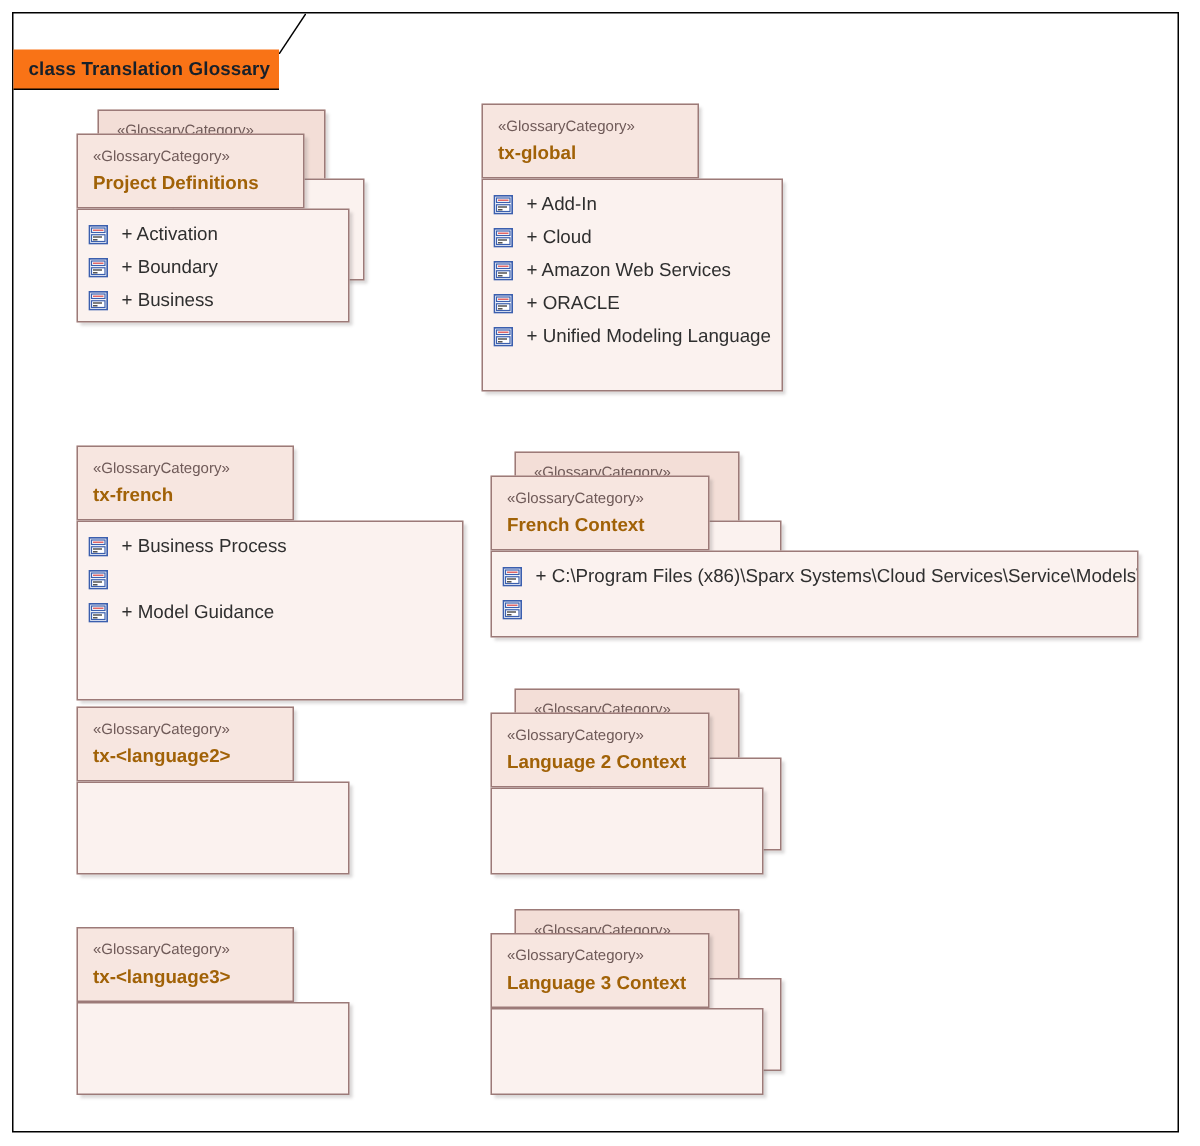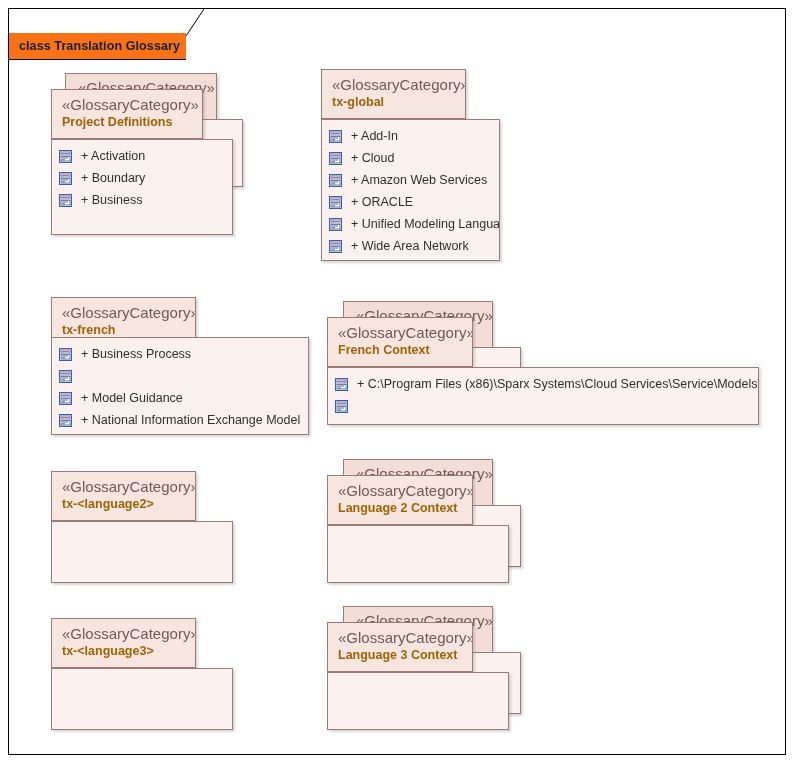--- a/index.html
+++ b/index.html
@@ -77,21 +77,21 @@
   .header {
     position: absolute;
     box-sizing: border-box;
     border: 1px solid #9c7a78;
     background: #f7e6e0;
     box-shadow: 2px 2px 2px rgba(120, 110, 110, 0.28);
     padding: 6px 10px 0 10px;
     overflow: hidden;
   }
   .stereotype {
-    font-size: 15px;
+    font-size: 10px;
     color: #6f5a58;
     line-height: 17px;
     white-space: nowrap;
   }
   .title {
     font-size: 12.5px;
     font-weight: bold;
     color: #a16207;
     line-height: 18px;
     white-space: nowrap;
@@ -146,21 +146,21 @@
       <div class="stereotype" style="padding:5px 0 0 12px;">«GlossaryCategory»</div>
     </div>
 
     <div class="card blank-body" style="left:106px; top:110px; width:128px; height:68px;"></div>
 
     <div class="header" style="left:42px; top:80px; width:152px; height:50px;">
       <div class="stereotype">«GlossaryCategory»</div>
       <div class="title">Project Definitions</div>
     </div>
 
-    <div class="body" style="left:42px; top:130px; width:182px; height:96px;">
+    <div class="body" style="left:42px; top:130px; width:182px; height:76px;">
       <div class="attr-row">
         <span class="attr-icon">
           <svg width="13" height="13" viewBox="0 0 13 13">
             <rect x="0.5" y="0.5" width="12" height="12" fill="#ffffff" stroke="#3b5fae" stroke-width="1.2"></rect>
             <rect x="2" y="2" width="9" height="3" fill="#ffffff" stroke="#3b5fae" stroke-width="0.8"></rect>
             <line x1="3" y1="3.5" x2="10" y2="3.5" stroke="#e06666" stroke-width="1"></line>
             <rect x="2" y="6.5" width="9" height="4.5" fill="#ffffff" stroke="#3b5fae" stroke-width="0.8"></rect>
             <line x1="3" y1="8" x2="9" y2="8" stroke="#555555" stroke-width="0.9"></line>
             <line x1="3" y1="9.8" x2="6" y2="9.8" stroke="#555555" stroke-width="0.9"></line>
           </svg>
@@ -194,21 +194,21 @@
         <span class="attr-text">+ Business</span>
       </div>
     </div>
   </div>
 
   <div class="node">
     <div class="header" style="left:312px; top:60px; width:145px; height:50px;">
       <div class="stereotype">«GlossaryCategory»</div>
       <div class="title">tx-global</div>
     </div>
-    <div class="body" style="left:312px; top:110px; width:179px; height:142px;">
+    <div class="body" style="left:312px; top:110px; width:201px; height:142px;">
       <div class="attr-row">
         <span class="attr-icon">
           <svg width="13" height="13" viewBox="0 0 13 13">
             <rect x="0.5" y="0.5" width="12" height="12" fill="#ffffff" stroke="#3b5fae" stroke-width="1.2"></rect>
             <rect x="2" y="2" width="9" height="3" fill="#ffffff" stroke="#3b5fae" stroke-width="0.8"></rect>
             <line x1="3" y1="3.5" x2="10" y2="3.5" stroke="#e06666" stroke-width="1"></line>
             <rect x="2" y="6.5" width="9" height="4.5" fill="#ffffff" stroke="#3b5fae" stroke-width="0.8"></rect>
             <line x1="3" y1="8" x2="9" y2="8" stroke="#555555" stroke-width="0.9"></line>
             <line x1="3" y1="9.8" x2="6" y2="9.8" stroke="#555555" stroke-width="0.9"></line>
           </svg>
@@ -260,42 +260,29 @@
             <rect x="0.5" y="0.5" width="12" height="12" fill="#ffffff" stroke="#3b5fae" stroke-width="1.2"></rect>
             <rect x="2" y="2" width="9" height="3" fill="#ffffff" stroke="#3b5fae" stroke-width="0.8"></rect>
             <line x1="3" y1="3.5" x2="10" y2="3.5" stroke="#e06666" stroke-width="1"></line>
             <rect x="2" y="6.5" width="9" height="4.5" fill="#ffffff" stroke="#3b5fae" stroke-width="0.8"></rect>
             <line x1="3" y1="8" x2="9" y2="8" stroke="#555555" stroke-width="0.9"></line>
             <line x1="3" y1="9.8" x2="6" y2="9.8" stroke="#555555" stroke-width="0.9"></line>
           </svg>
         </span>
         <span class="attr-text">+ Unified Modeling Language</span>
       </div>
-      <div class="attr-row">
-        <span class="attr-icon">
-          <svg width="13" height="13" viewBox="0 0 13 13">
-            <rect x="0.5" y="0.5" width="12" height="12" fill="#ffffff" stroke="#3b5fae" stroke-width="1.2"></rect>
-            <rect x="2" y="2" width="9" height="3" fill="#ffffff" stroke="#3b5fae" stroke-width="0.8"></rect>
-            <line x1="3" y1="3.5" x2="10" y2="3.5" stroke="#e06666" stroke-width="1"></line>
-            <rect x="2" y="6.5" width="9" height="4.5" fill="#ffffff" stroke="#3b5fae" stroke-width="0.8"></rect>
-            <line x1="3" y1="8" x2="9" y2="8" stroke="#555555" stroke-width="0.9"></line>
-            <line x1="3" y1="9.8" x2="6" y2="9.8" stroke="#555555" stroke-width="0.9"></line>
-          </svg>
-        </span>
-        <span class="attr-text">+ Wide Area Network</span>
-      </div>
     </div>
   </div>
 
   <div class="node">
     <div class="header" style="left:42px; top:288px; width:145px; height:50px;">
       <div class="stereotype">«GlossaryCategory»</div>
       <div class="title">tx-french</div>
     </div>
-    <div class="body" style="left:42px; top:328px; width:258px; height:98px;">
+    <div class="body" style="left:42px; top:338px; width:258px; height:120px;">
       <div class="attr-row">
         <span class="attr-icon">
           <svg width="13" height="13" viewBox="0 0 13 13">
             <rect x="0.5" y="0.5" width="12" height="12" fill="#ffffff" stroke="#3b5fae" stroke-width="1.2"></rect>
             <rect x="2" y="2" width="9" height="3" fill="#ffffff" stroke="#3b5fae" stroke-width="0.8"></rect>
             <line x1="3" y1="3.5" x2="10" y2="3.5" stroke="#e06666" stroke-width="1"></line>
             <rect x="2" y="6.5" width="9" height="4.5" fill="#ffffff" stroke="#3b5fae" stroke-width="0.8"></rect>
             <line x1="3" y1="8" x2="9" y2="8" stroke="#555555" stroke-width="0.9"></line>
             <line x1="3" y1="9.8" x2="6" y2="9.8" stroke="#555555" stroke-width="0.9"></line>
           </svg>
@@ -319,33 +306,20 @@
           <svg width="13" height="13" viewBox="0 0 13 13">
             <rect x="0.5" y="0.5" width="12" height="12" fill="#ffffff" stroke="#3b5fae" stroke-width="1.2"></rect>
             <rect x="2" y="2" width="9" height="3" fill="#ffffff" stroke="#3b5fae" stroke-width="0.8"></rect>
             <line x1="3" y1="3.5" x2="10" y2="3.5" stroke="#e06666" stroke-width="1"></line>
             <rect x="2" y="6.5" width="9" height="4.5" fill="#ffffff" stroke="#3b5fae" stroke-width="0.8"></rect>
             <line x1="3" y1="8" x2="9" y2="8" stroke="#555555" stroke-width="0.9"></line>
             <line x1="3" y1="9.8" x2="6" y2="9.8" stroke="#555555" stroke-width="0.9"></line>
           </svg>
         </span>
         <span class="attr-text">+ Model Guidance</span>
-      </div>
-      <div class="attr-row">
-        <span class="attr-icon">
-          <svg width="13" height="13" viewBox="0 0 13 13">
-            <rect x="0.5" y="0.5" width="12" height="12" fill="#ffffff" stroke="#3b5fae" stroke-width="1.2"></rect>
-            <rect x="2" y="2" width="9" height="3" fill="#ffffff" stroke="#3b5fae" stroke-width="0.8"></rect>
-            <line x1="3" y1="3.5" x2="10" y2="3.5" stroke="#e06666" stroke-width="1"></line>
-            <rect x="2" y="6.5" width="9" height="4.5" fill="#ffffff" stroke="#3b5fae" stroke-width="0.8"></rect>
-            <line x1="3" y1="8" x2="9" y2="8" stroke="#555555" stroke-width="0.9"></line>
-            <line x1="3" y1="9.8" x2="6" y2="9.8" stroke="#555555" stroke-width="0.9"></line>
-          </svg>
-        </span>
-        <span class="attr-text">+ National Information Exchange Model</span>
       </div>
     </div>
   </div>
 
   <div class="node">
     <div class="card back" style="left:334px; top:292px; width:150px; height:58px;">
       <div class="stereotype" style="padding:5px 0 0 12px;">«GlossaryCategory»</div>
     </div>
     <div class="card blank-body" style="left:384px; top:338px; width:128px; height:48px;"></div>
 

